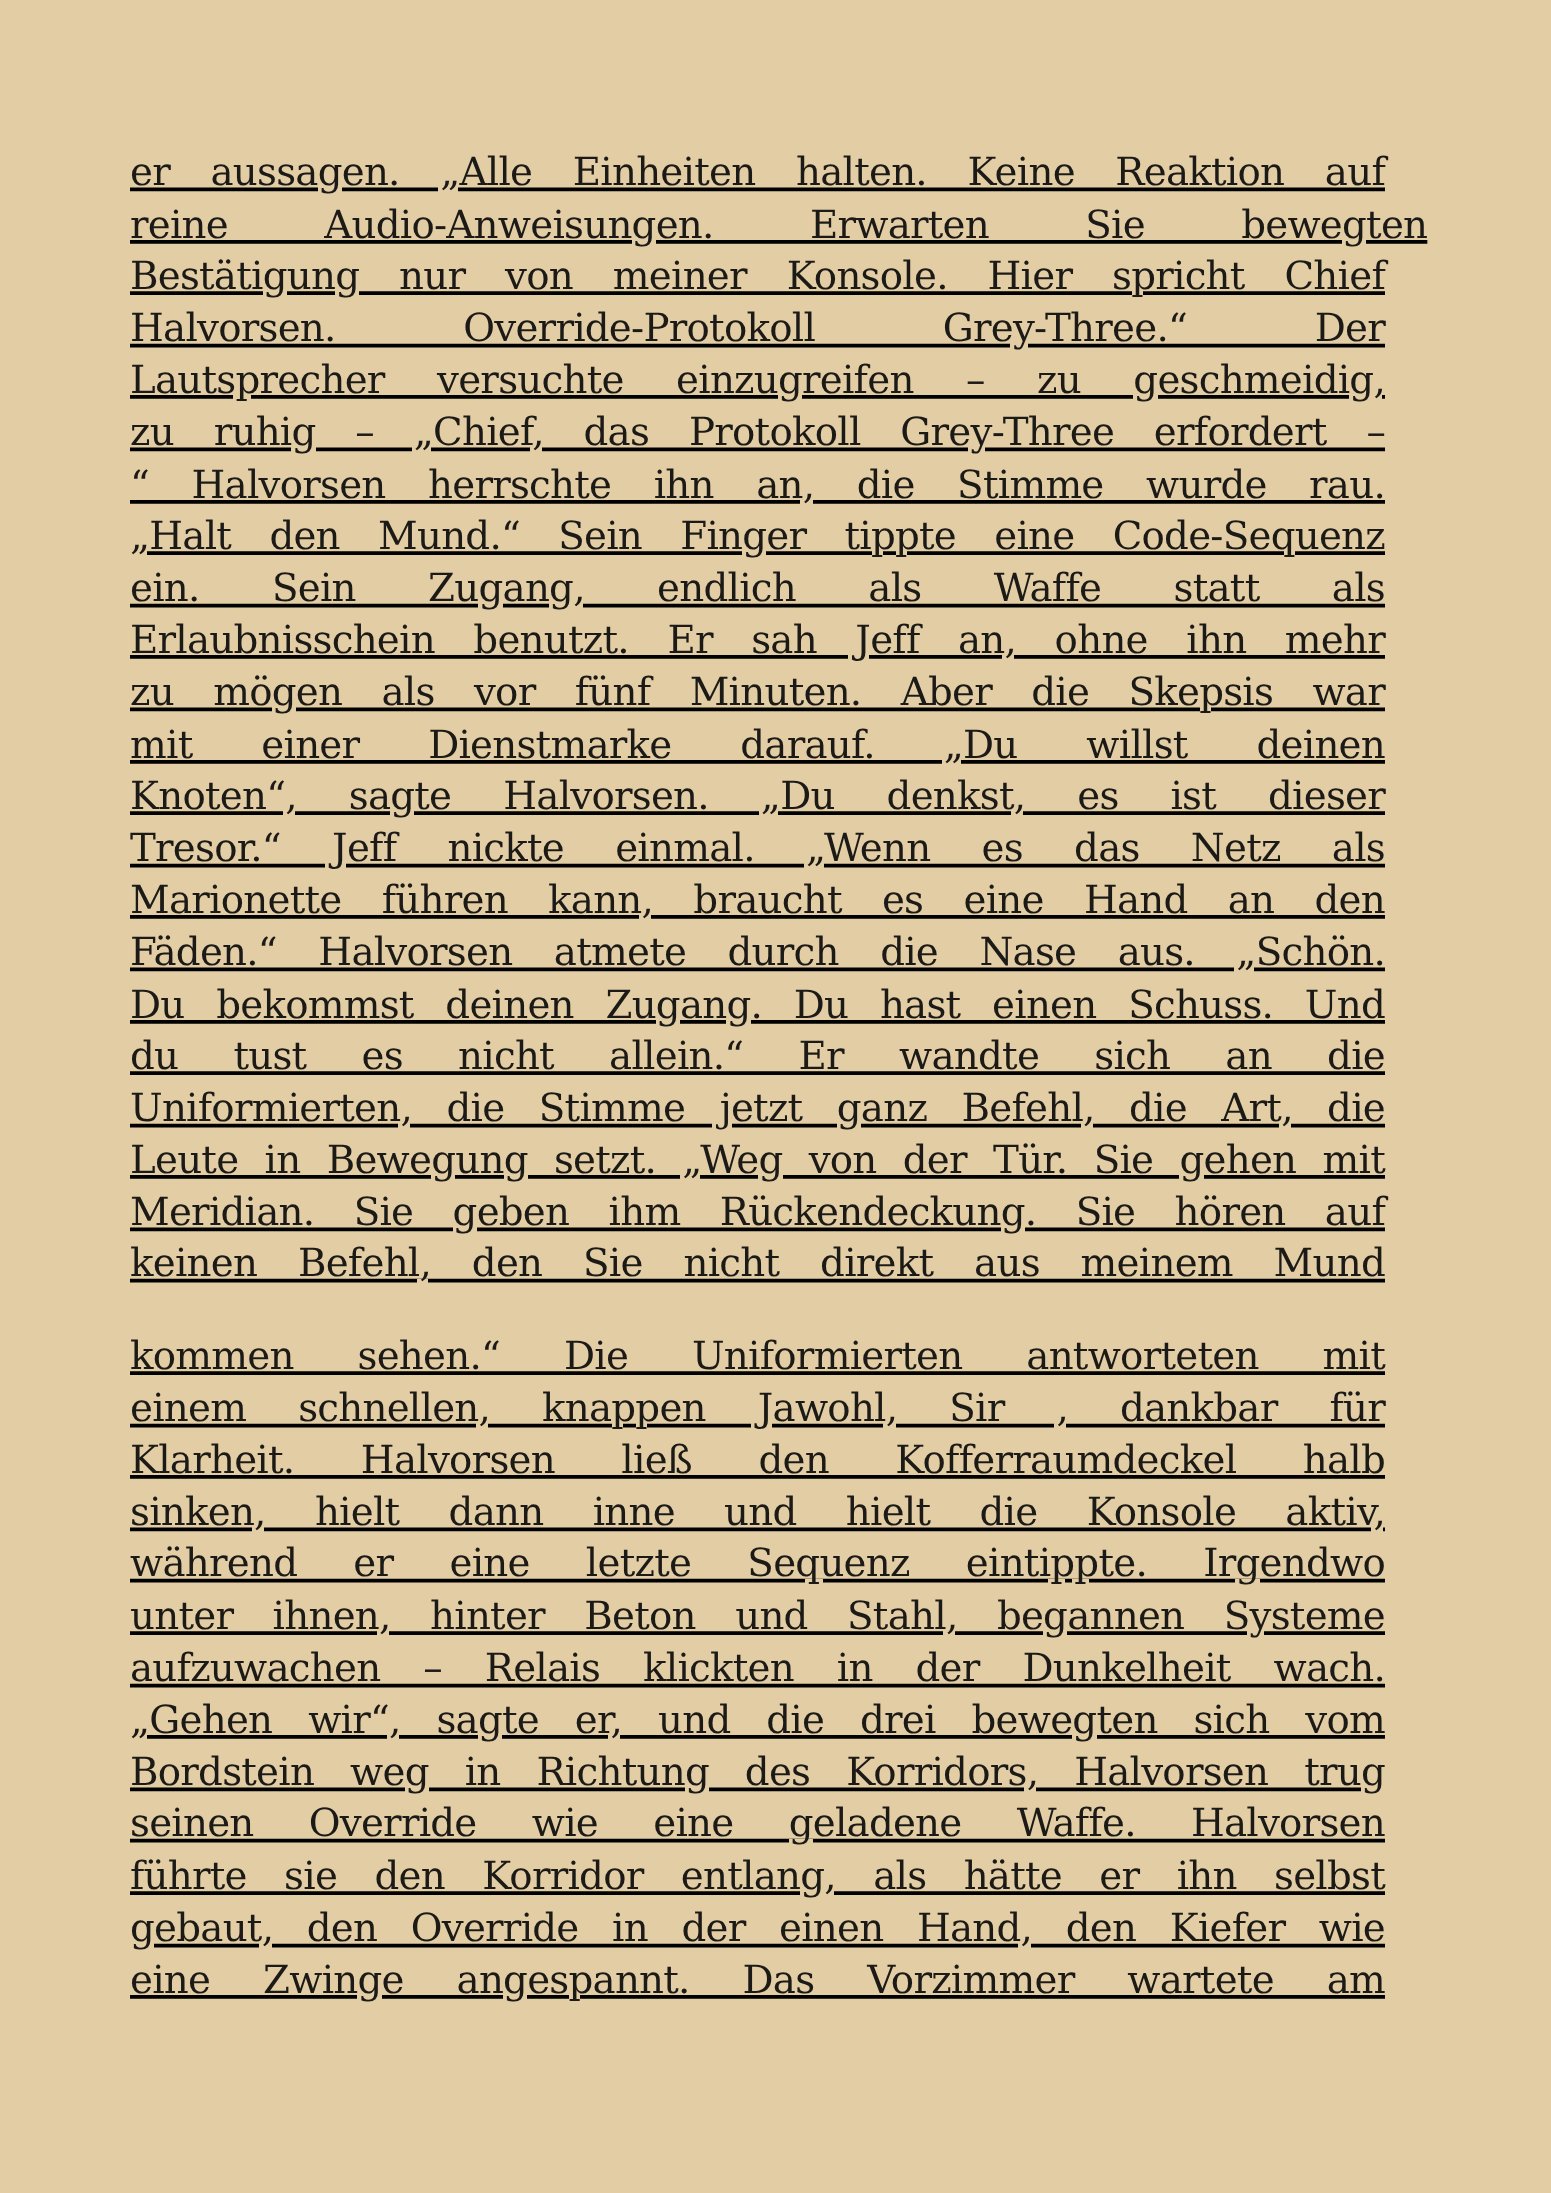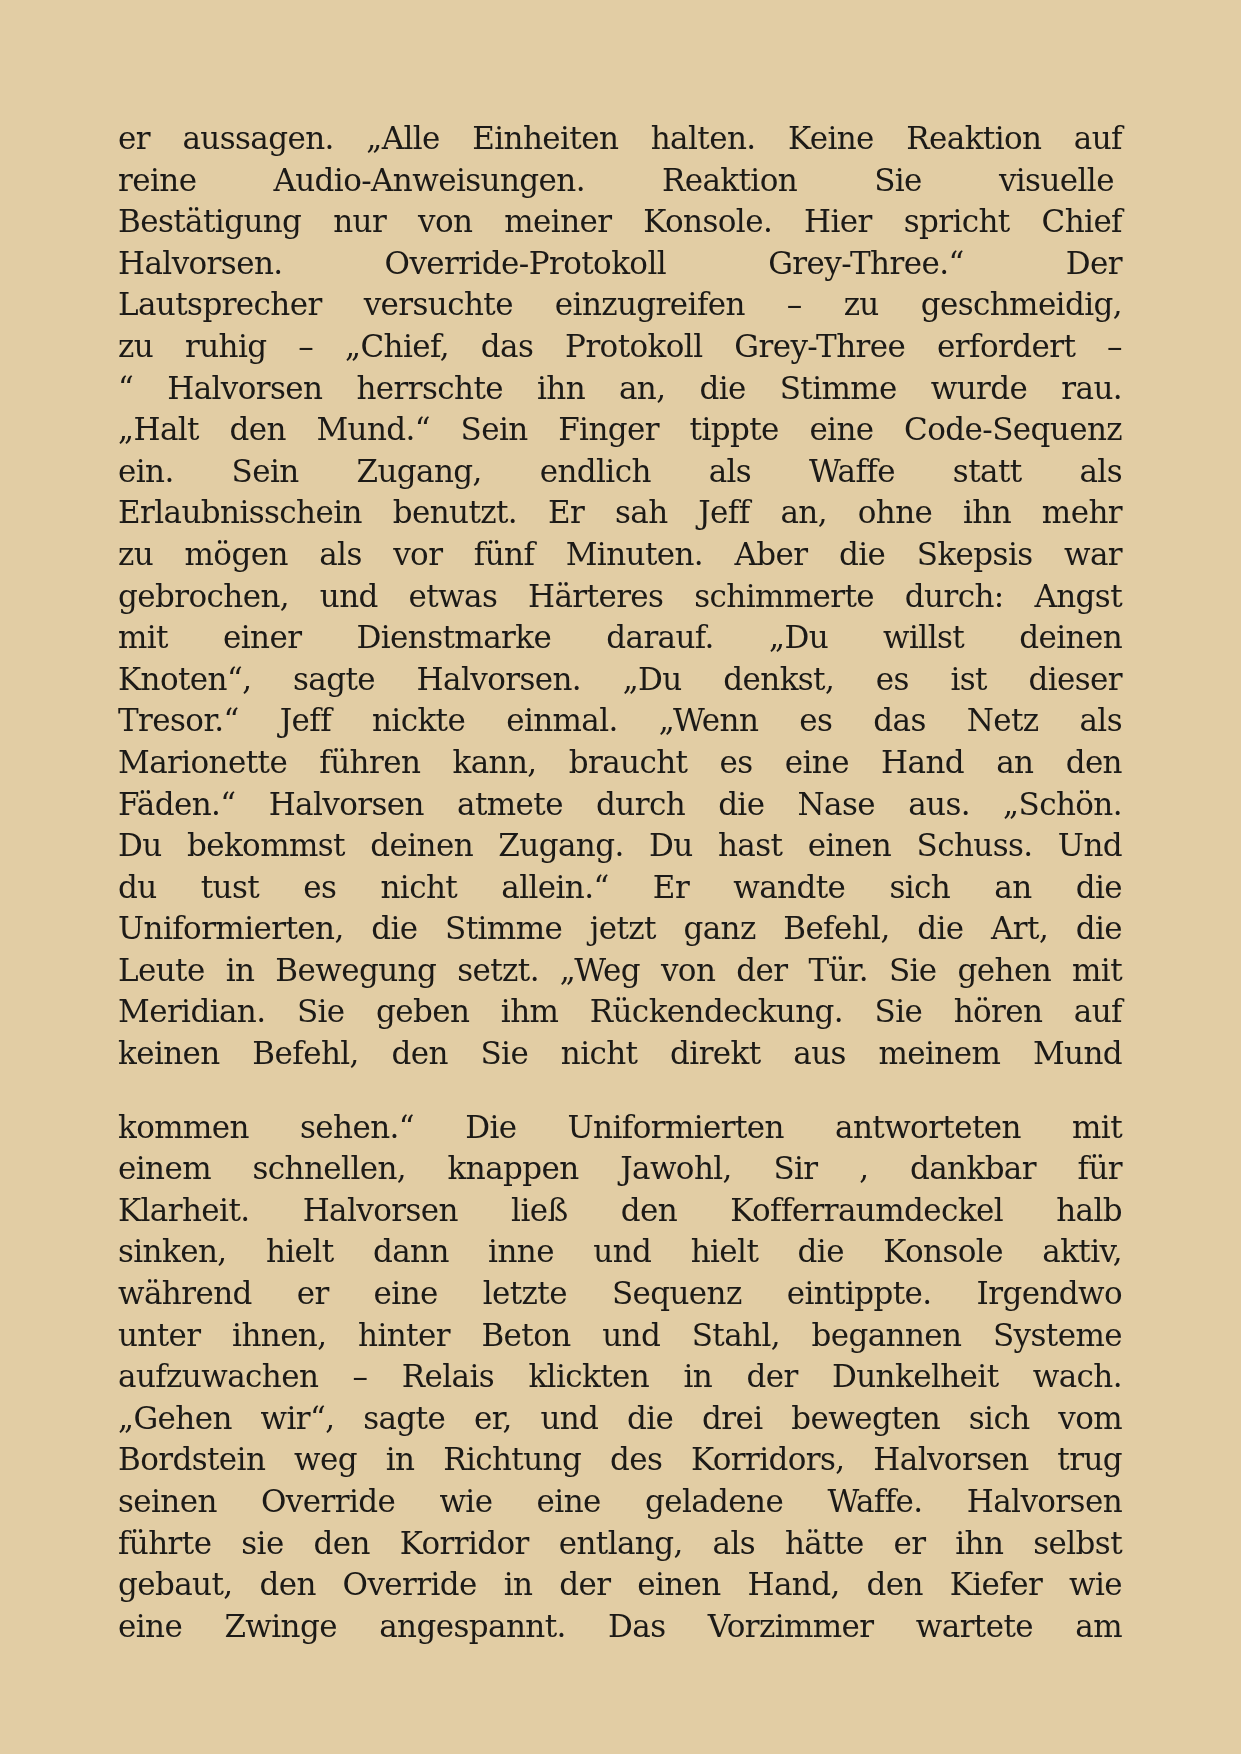--- a/index.html
+++ b/index.html
@@ -8,23 +8,24 @@
     }
     body {
       width: 1241px;
       height: 1754px;
       background: #E2CDA4;
       position: relative;
       overflow: hidden;
     }
     .page {
       position: absolute;
-      left: 118px;
+      left: 104px;
       top: 118px;
       width: 1004px;
+      text-decoration: underline;
     }
     .line {
       display: block;
       height: 41.6px;
       line-height: 41.6px;
       font-family: "DejaVu Serif", "Liberation Serif", serif;
       font-size: 31px;
       color: #1c1a17;
       text-align: justify;
       text-align-last: justify;
@@ -35,31 +36,30 @@
     }
     .line.last {
       text-align-last: justify;
     }
   </style>
 </head>
 <body>
 
 <div class="page">
   <span class="line" style="white-space: nowrap; word-spacing: 23.1719px; text-align: left; text-align-last: left;">er aussagen. „Alle Einheiten halten. Keine Reaktion auf</span>
-  <span class="line" style="white-space: nowrap; word-spacing: 67.793px; text-align: left; text-align-last: left;">reine Audio-Anweisungen. Reaktion Sie visuelle</span>
+  <span class="line" style="white-space: nowrap; word-spacing: 67.793px; text-align: left; text-align-last: left;">reine Audio-Anweisungen. Erwarten Sie bewegten</span>
   <span class="line" style="white-space: nowrap; word-spacing: 22.6183px; text-align: left; text-align-last: left;">Bestätigung nur von meiner Konsole. Hier spricht Chief</span>
   <span class="line" style="white-space: nowrap; word-spacing: 92.8698px; text-align: left; text-align-last: left;">Halvorsen. Override-Protokoll Grey-Three.“ Der</span>
   <span class="line" style="white-space: nowrap; word-spacing: 32.675px; text-align: left; text-align-last: left;">Lautsprecher versuchte einzugreifen – zu geschmeidig,</span>
   <span class="line" style="white-space: nowrap; word-spacing: 22.5762px; text-align: left; text-align-last: left;">zu ruhig – „Chief, das Protokoll Grey-Three erfordert –</span>
   <span class="line" style="white-space: nowrap; word-spacing: 24.707px; text-align: left; text-align-last: left;">“ Halvorsen herrschte ihn an, die Stimme wurde rau.</span>
   <span class="line" style="white-space: nowrap; word-spacing: 21.3013px; text-align: center; text-align-last: left;">„Halt den Mund.“ Sein Finger tippte eine Code-Sequenz</span>
   <span class="line" style="white-space: nowrap; word-spacing: 48.6205px; text-align: left; text-align-last: left;">ein. Sein Zugang, endlich als Waffe statt als</span>
   <span class="line" style="white-space: nowrap; word-spacing: 21.5371px; text-align: left; text-align-last: left;">Erlaubnisschein benutzt. Er sah Jeff an, ohne ihn mehr</span>
   <span class="line" style="white-space: nowrap; word-spacing: 22.191px; text-align: right; text-align-last: left;">zu mögen als vor fünf Minuten. Aber die Skepsis war</span>
-  <span class="line" style="white-space: nowrap; word-spacing: 21.513px; text-align: left; text-align-last: left;">gebrochen, und etwas Härteres schimmerte durch: Angst</span>
   <span class="line" style="white-space: nowrap; word-spacing: 45.8203px; text-align: left; text-align-last: left;">mit einer Dienstmarke darauf. „Du willst deinen</span>
   <span class="line" style="white-space: nowrap; word-spacing: 32.2946px; text-align: left; text-align-last: left;">Knoten“, sagte Halvorsen. „Du denkst, es ist dieser</span>
   <span class="line" style="white-space: nowrap; word-spacing: 31.6992px; text-align: left; text-align-last: left;">Tresor.“ Jeff nickte einmal. „Wenn es das Netz als</span>
   <span class="line" style="white-space: nowrap; word-spacing: 22.916px; text-align: left; text-align-last: left;">Marionette führen kann, braucht es eine Hand an den</span>
   <span class="line" style="white-space: nowrap; word-spacing: 23.8705px; text-align: left; text-align-last: left;">Fäden.“ Halvorsen atmete durch die Nase aus. „Schön.</span>
   <span class="line" style="white-space: nowrap; word-spacing: 16.0703px; text-align: left; text-align-last: left;">Du bekommst deinen Zugang. Du hast einen Schuss. Und</span>
   <span class="line" style="white-space: nowrap; word-spacing: 34.8854px; text-align: left; text-align-last: left;">du tust es nicht allein.“ Er wandte sich an die</span>
   <span class="line" style="white-space: nowrap; word-spacing: 18.2773px; text-align: left; text-align-last: left;">Uniformierten, die Stimme jetzt ganz Befehl, die Art, die</span>
   <span class="line" style="white-space: nowrap; word-spacing: 11.7219px; text-align: left; text-align-last: left;">Leute in Bewegung setzt. „Weg von der Tür. Sie gehen mit</span>
   <span class="line" style="white-space: nowrap; word-spacing: 22.1875px; text-align: left; text-align-last: left;">Meridian. Sie geben ihm Rückendeckung. Sie hören auf</span>

